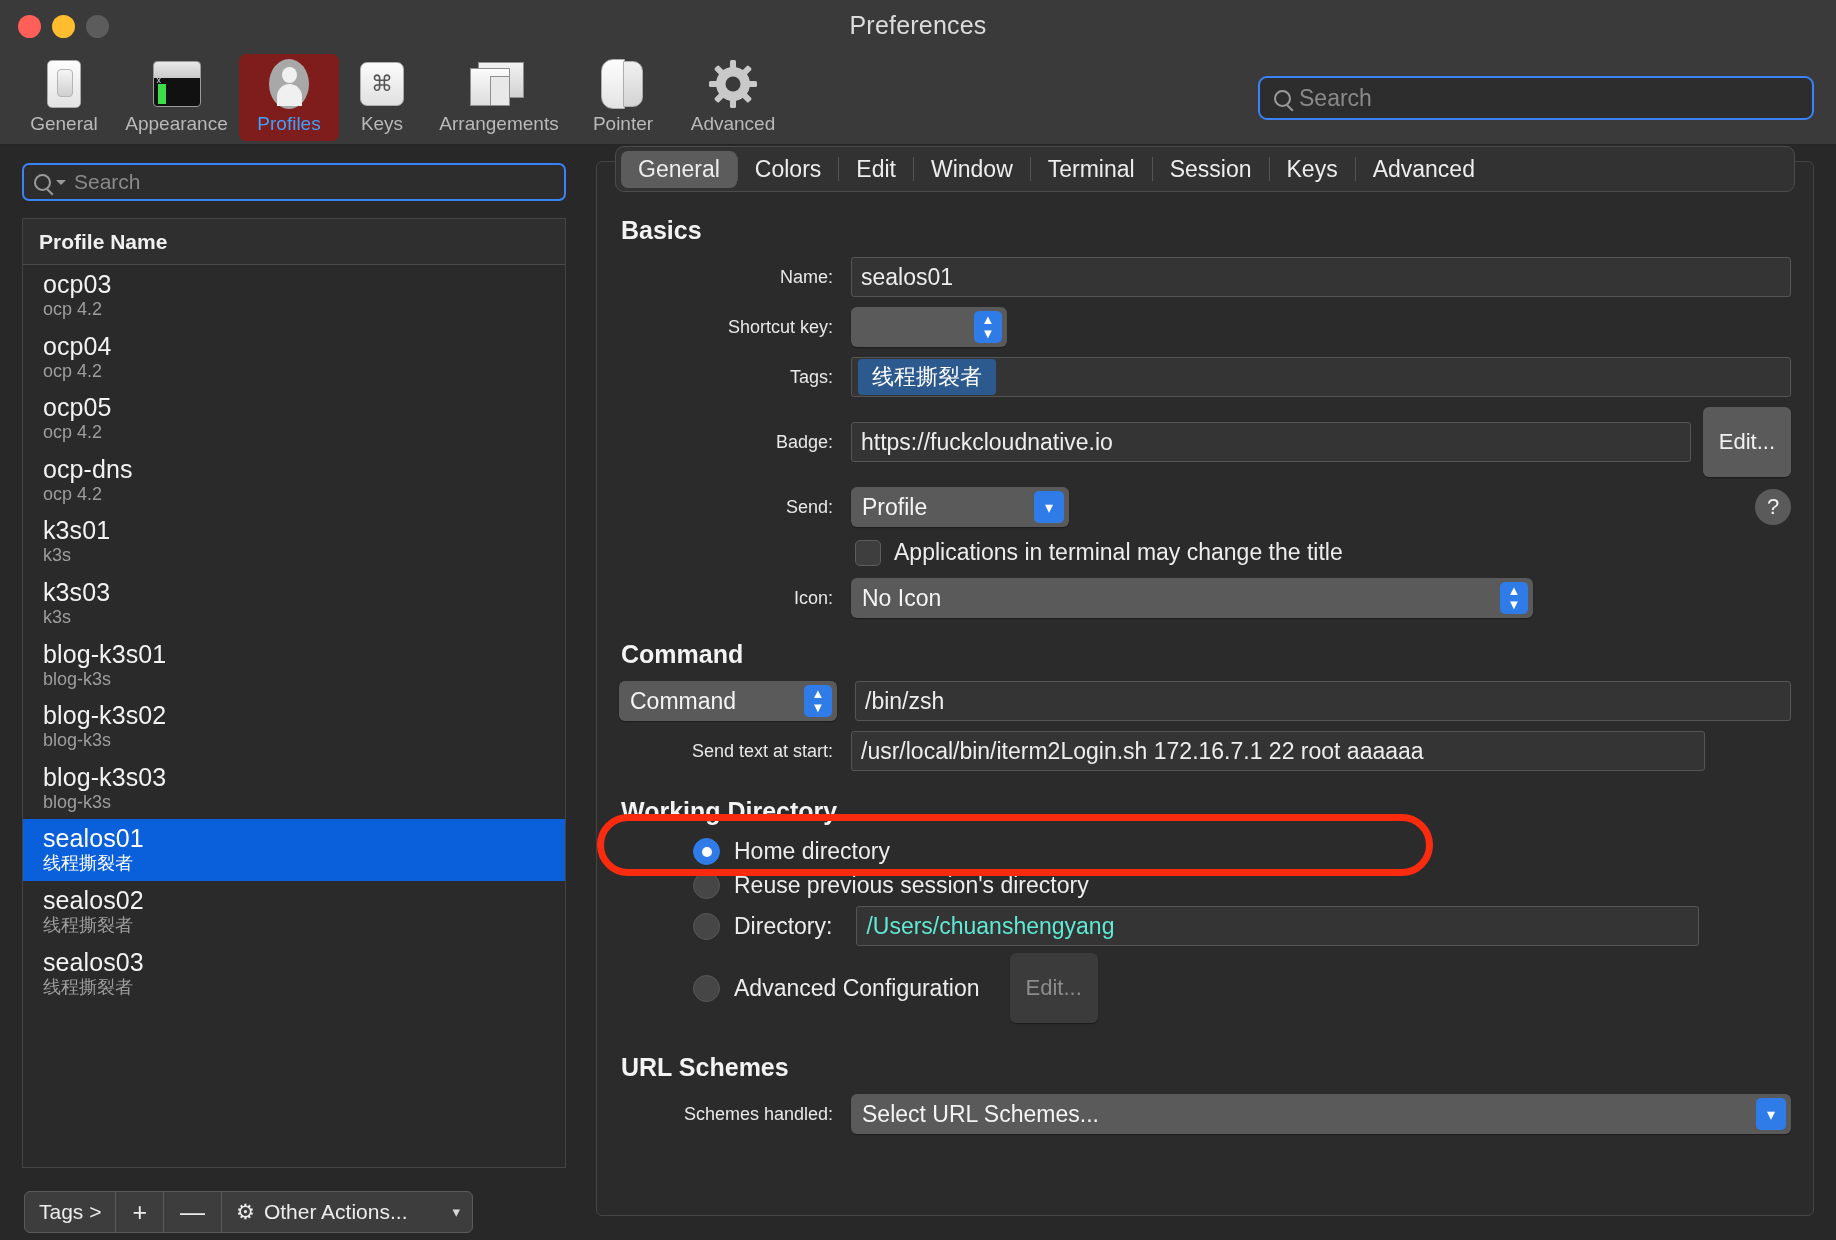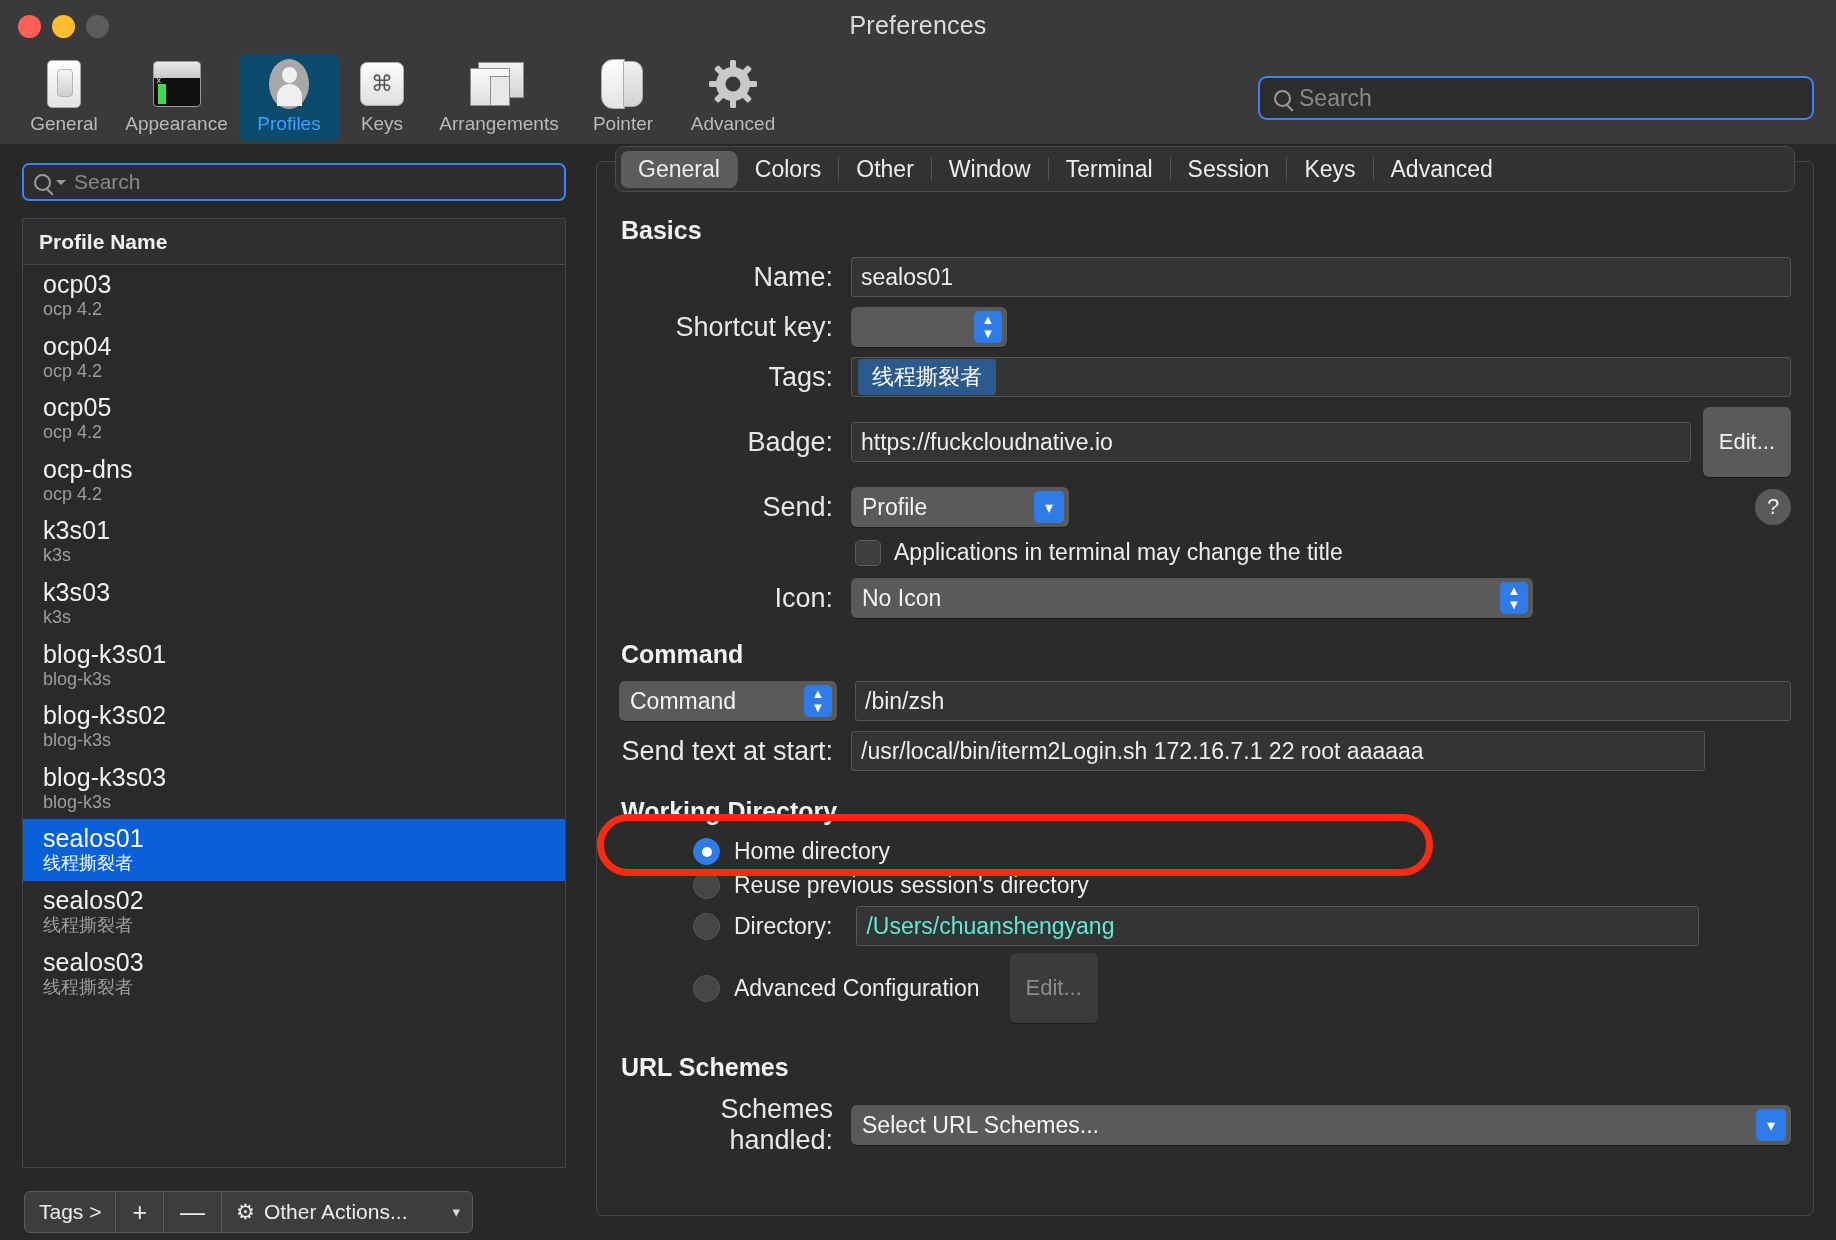--- a/index.html
+++ b/index.html
@@ -61,21 +61,21 @@
     width: 100px;
     padding: 4px 2px 6px 2px;
     border-radius: 7px;
     display: flex;
     flex-direction: column;
     align-items: center;
     gap: 3px;
     cursor: default;
   }
   .tb-item.wide { width: 125px; }
-  .tb-item.selected { background: #0c4a6e; }
+  .tb-item.selected { background: #7f1d1d; }
   .tb-icon { height: 52px; width: 64px; position: relative; display:flex; align-items:center; justify-content:center;}
   .tb-label { font-size: 19px; color: #b9b9b9; white-space: nowrap; }
   .tb-item.selected .tb-label { color: #3da2ff; }
 
   
   .ic-general { width: 34px; height: 48px; border-radius: 5px; background: linear-gradient(#fdfdfd,#e3e3e3); border:1px solid #a9a9a9; position:relative; }
   .ic-general::after { content:""; position:absolute; left:9px; top:8px; width:14px; height:26px; border-radius:4px; background:linear-gradient(#f5f5f5,#cfcfcf); border:1px solid #b5b5b5; }
   .ic-appearance { width:48px; height:46px; border-radius:4px; background:#111; border:1px solid #9a9a9a; overflow:hidden; position:relative; }
   .ic-appearance .bar { position:absolute; left:0; right:0; top:0; height:16px; background:linear-gradient(#e9e9e9,#c9c9c9); }
   .ic-appearance .xx { position:absolute; left:3px; top:13px; font-size:9px; color:#ddd; }
@@ -224,21 +224,21 @@
 
   .content { padding-top: 44px; }
   .section-title {
     font-size: 25px; font-weight: bold; color: #f3f3f3;
     margin: 10px 0 12px 2px;
   }
   .row { display:flex; align-items:center; margin-bottom: 10px; }
   .lbl {
     width: 232px; flex: 0 0 232px;
     text-align: right; padding-right: 18px;
-    color: #e8e8e8; font-size: 27px;
+    color: #e8e8e8; font-size: 18px;
   }
   .field {
     flex: 1;
     height: 40px;
     background: #343434;
     border: 1px solid #555;
     border-radius: 3px;
     display: flex; align-items: center;
     padding: 0 9px;
     color: #ededed; font-size: 23px;
@@ -495,21 +495,21 @@
     </div>
 
     <div class="right">
       <div class="panel">
 
         <div class="tabbar">
           <div class="tab active">General</div>
           <div class="tabsep"></div>
           <div class="tab">Colors</div>
           <div class="tabsep"></div>
-          <div class="tab">Other</div>
+          <div class="tab">Edit</div>
           <div class="tabsep"></div>
           <div class="tab">Window</div>
           <div class="tabsep"></div>
           <div class="tab">Terminal</div>
           <div class="tabsep"></div>
           <div class="tab">Session</div>
           <div class="tabsep"></div>
           <div class="tab">Keys</div>
           <div class="tabsep"></div>
           <div class="tab">Advanced</div>

